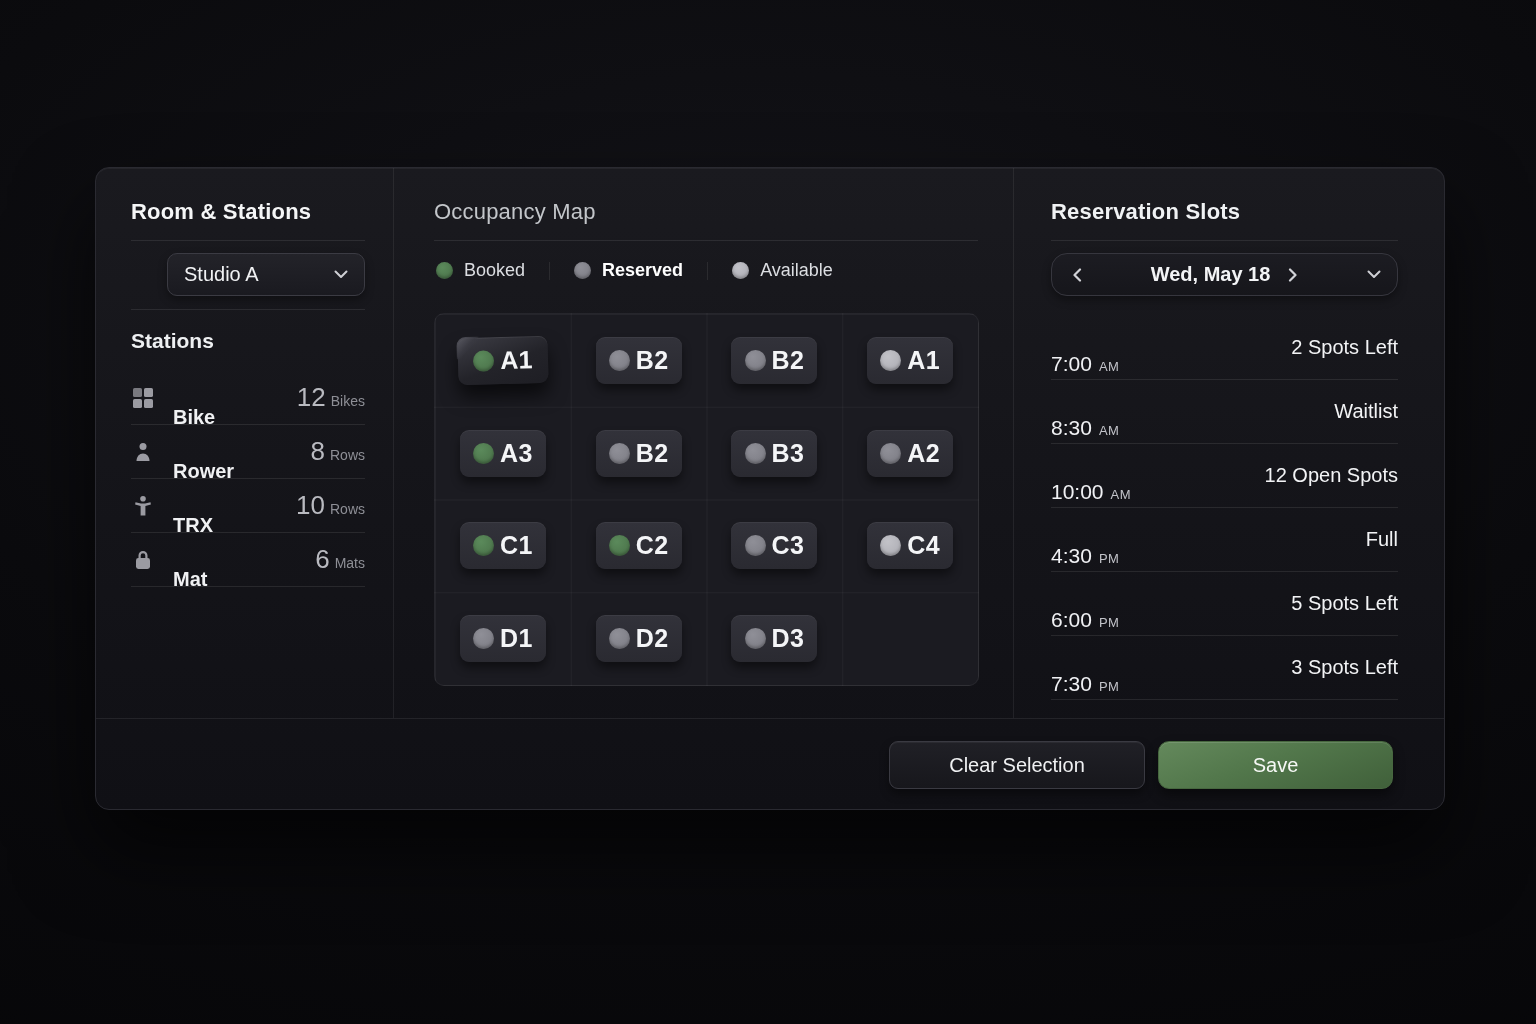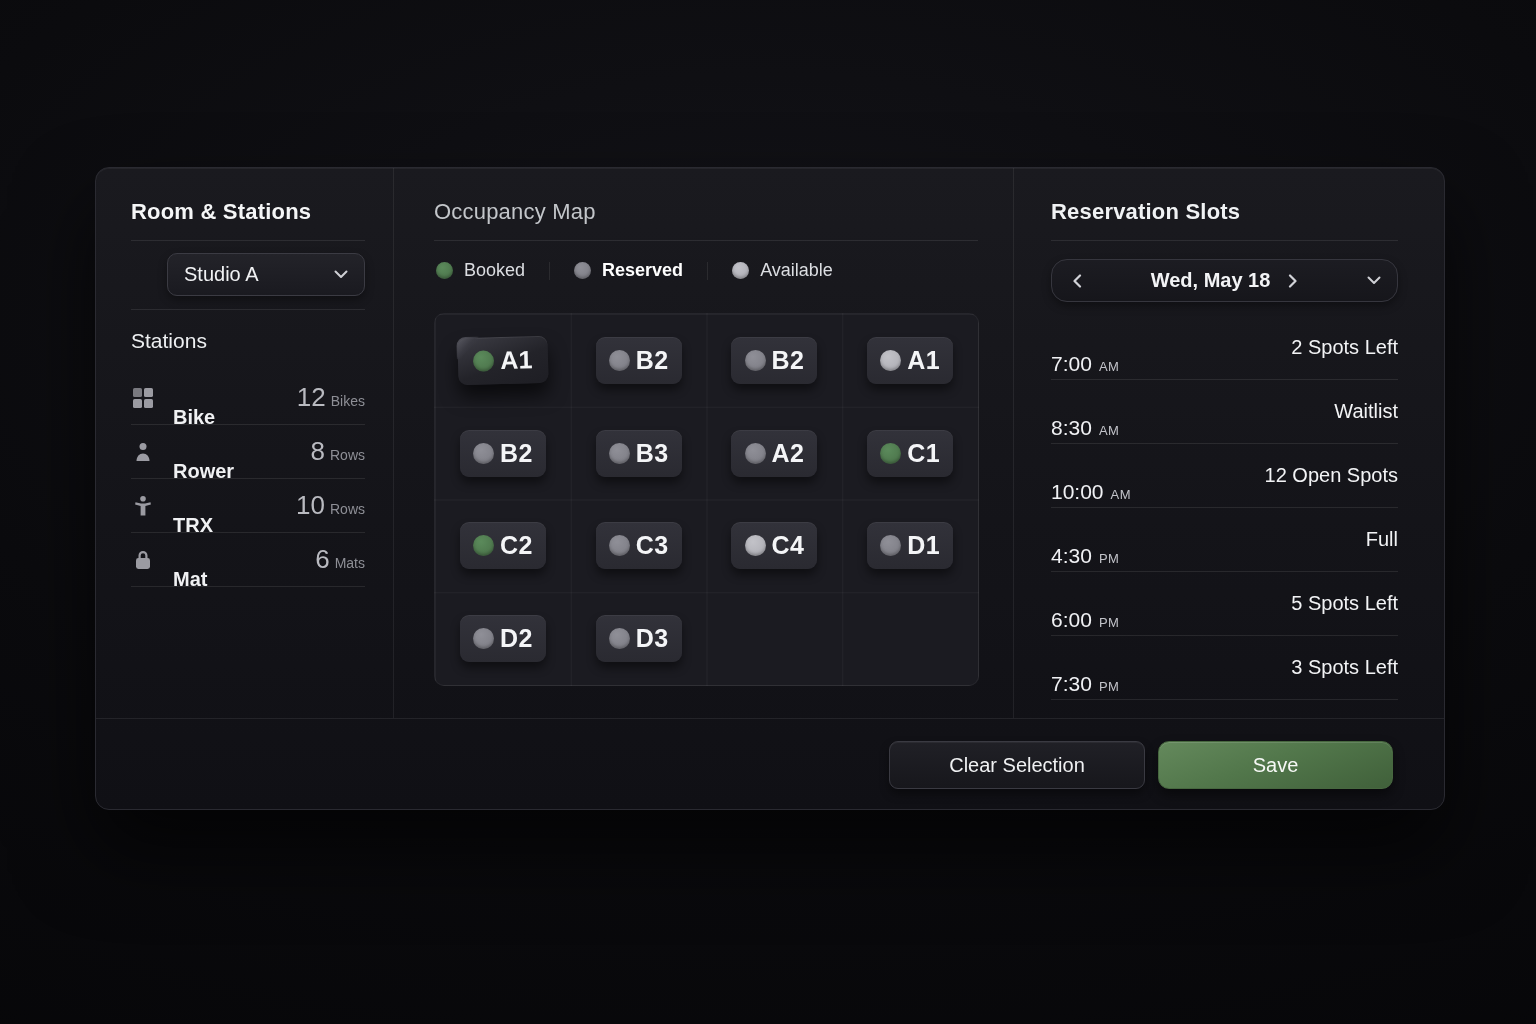--- a/index.html
+++ b/index.html
@@ -40,21 +40,21 @@
     position:absolute; top:85px; left:0; right:0; height:43px;
     background:linear-gradient(180deg,#232329,#1a1a20);
     border:1px solid #3b3b43; border-radius:10px;
     display:flex; align-items:center; justify-content:space-between;
     padding:0 16px; cursor:pointer;
     box-shadow:0 4px 8px rgba(0,0,0,.35);
     margin-left:36px;
   }
   .room-select-label { font-size:20px; color:#f1f2f4; }
   .ldiv2 { position:absolute; top:141px; left:0; right:0; }
-  .stations-heading { position:absolute; top:161px; left:0; font-size:21px; font-weight:400; color:#eef0f2; }
+  .stations-heading { position:absolute; top:161px; left:0; font-size:21px; font-weight:700; color:#eef0f2; }
   .stations-list { position:absolute; top:203px; left:0; right:0; }
   .station-row {
     height:54px; display:flex; align-items:center;
     border-bottom:1px solid rgba(255,255,255,.09); cursor:pointer;
   }
   .station-icon { width:24px; height:24px; color:#9b9ba2; flex:0 0 auto; display:flex; align-items:center; justify-content:center; }
   .station-name { font-size:20px; font-weight:600; color:#f0f1f3; margin-left:18px;margin-top:40px; }
   .station-count { margin-left:auto; display:flex; align-items:baseline; gap:5px; }
   .count-num  { font-size:26px; color:#b9bac0; }
   .count-unit { font-size:14px; color:#8e8f96; }
@@ -109,21 +109,21 @@
     border-radius:9px 0 6px 0;
     background:linear-gradient(135deg, #62626b 0%, #3a3a42 45%, transparent 58%);
     opacity:.85;
   }
 
   
   .right-inner { position:absolute; left:37px; right:48px; top:0; }
   .right-title { position:absolute; top:31px; left:0;text-align:center; }
   .rdiv1 { position:absolute; top:72px; left:0; right:0; }
   .date-select {
-    position:absolute; top:91px; left:0; right:0; height:43px;
+    position:absolute; top:85px; left:0; right:0; height:43px;
     background:linear-gradient(180deg,#1c1c22,#16161b);
     border:1px solid #36363e; border-radius:16px;
     display:flex; align-items:center; padding:0 16px;
     box-shadow:0 4px 8px rgba(0,0,0,.35);
   }
   .date-center { flex:1; display:flex; align-items:center; justify-content:center; gap:14px; }
   .date-label { font-size:20px; font-weight:700; color:#f3f4f6; }
   .nav-btn { background:none; border:none; color:#d2d3d8; cursor:pointer; display:flex; align-items:center; padding:4px; }
 
   .slots { position:absolute; top:148px; left:0; right:0; }
@@ -287,20 +287,26 @@
         <div class="seat-cell">
             <div class="seat" data-status="reserved">
               <span class="dot"></span>
               <span class="seat-label">B2</span>
             </div>
           </div>
         <div class="seat-cell">
             <div class="seat" data-status="available">
               <span class="dot"></span>
               <span class="seat-label">A1</span>
+            </div>
+          </div>
+        <div class="seat-cell">
+            <div class="seat" data-status="booked">
+              <span class="dot"></span>
+              <span class="seat-label">A3</span>
             </div>
           </div>
         <div class="seat-cell">
             <div class="seat" data-status="reserved">
               <span class="dot"></span>
               <span class="seat-label">B2</span>
             </div>
           </div>
         <div class="seat-cell">
             <div class="seat" data-status="reserved">

